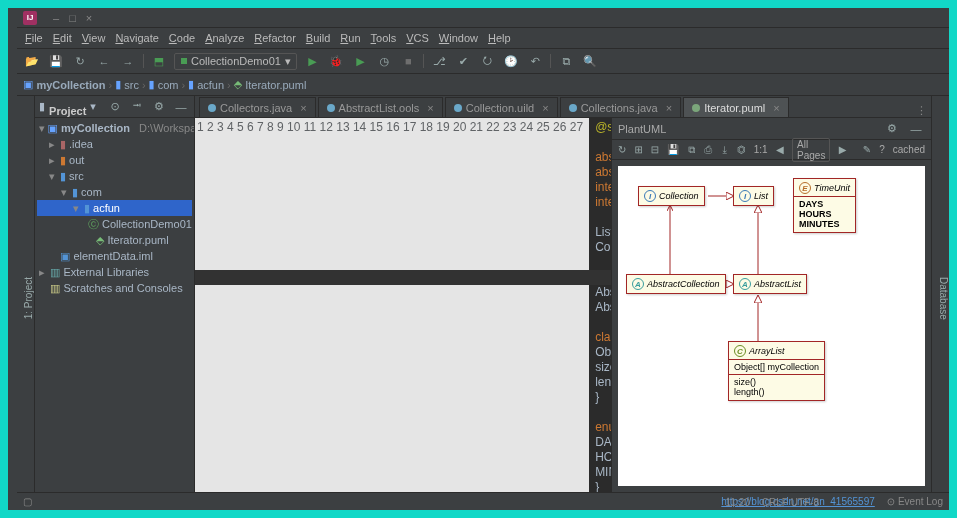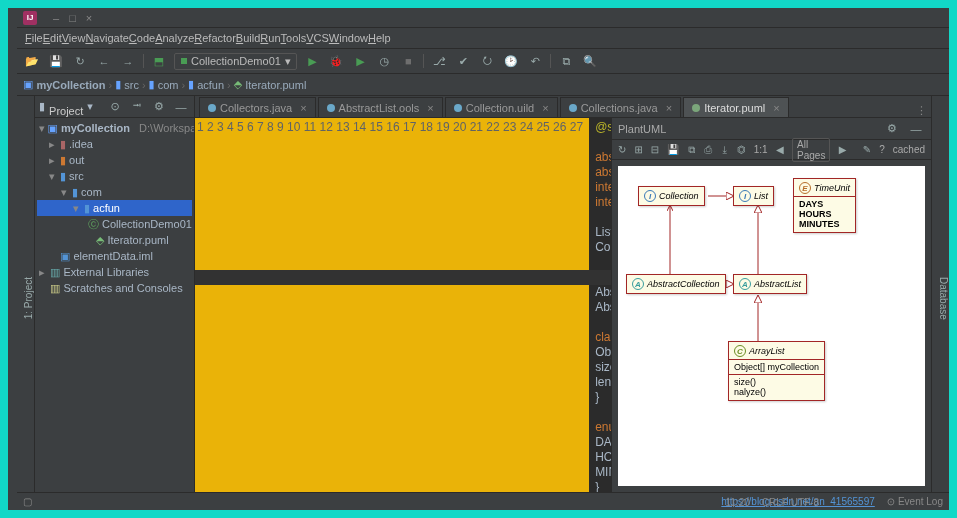--- a/index.html
+++ b/index.html
@@ -2,60 +2,60 @@
 <html><head>
 <meta charset="utf-8">
 <style>
 * { margin:0; padding:0; box-sizing:border-box; font-family: "Segoe UI", Arial, sans-serif; }
 body { background:#11d8c7; width:957px; height:518px; overflow:hidden; }
 .frame { position:absolute; top:8px; left:8px; right:8px; bottom:8px; background:#3c3f41; color:#a9b7c6; display:flex; flex-direction:column; font-size:11px;padding-left:9px; }
 .titlebar { height:20px; background:#3c3f41; display:flex; align-items:center; padding:0 6px; color:#7a7a7a; font-size:11px; border-bottom:1px solid #2b2b2b; }
 .titlebar .icon-ij { width:14px; height:14px; background:#a03062; border-radius:2px; margin-right:6px; display:flex; align-items:center; justify-content:center; color:#fff; font-size:8px; font-weight:bold; }
 .titlebar .title-text { flex:1; text-align:center; color:#888; }
 .titlebar .winbtn { margin-left:10px; color:#888; cursor:pointer; }
-.menubar { height:20px; display:flex; align-items:center; padding:0 8px; color:#bbb; font-size:11px; }
+.menubar { height:20px; display:flex; align-items:center; gap:10px; padding:0 8px; color:#bbb; font-size:11px; }
 .menubar span u{ text-decoration:underline; }
 .toolbar1 { height:26px; display:flex; align-items:center; gap:6px; padding:0 6px; border-top:1px solid #2b2b2b; border-bottom:1px solid #2b2b2b; background:#3c3f41;}
 .tbtn { width:18px; height:18px; display:flex; align-items:center; justify-content:center; color:#9aa; border-radius:2px; cursor:pointer;}
 .run-select { background:#3c3f41; border:1px solid #555; padding:1px 6px; color:#bbb; font-size:11px; display:flex; align-items:center; gap:4px; border-radius:2px;}
 .tbtn.play{color:#499c54;}
 .tbtn.bug{color:#499c54;}
 .tbtn.stop{color:#6e6e6e;}
 .navbar { height:22px; display:flex; align-items:center; gap:3px; padding:0 6px; background:#3c3f41; border-bottom:1px solid #2b2b2b; color:#9ab; }
 .navbar .crumb{display:flex; align-items:center; gap:3px;}
 .navbar .sep{ color:#666;}
 .folder-icon{color:#66a3ff;}
 .main { flex:1; display:flex; overflow:hidden;}
 .left-gutter{width:18px; background:#3c3f41; border-right:1px solid #2b2b2b; display:flex; flex-direction:column; align-items:center; gap:10px; padding-top:8px; writing-mode:vertical-rl; color:#9aa; font-size:10px;}
 .left-gutter .gtab{transform:rotate(180deg); cursor:pointer;}
 .right-gutter{width:18px; background:#3c3f41; border-left:1px solid #2b2b2b; display:flex; flex-direction:column; align-items:center; gap:8px; padding-top:8px; writing-mode:vertical-rl; color:#9aa; font-size:10px;}
 .project-panel{width:160px; background:#3c3f41; border-right:1px solid #2b2b2b; display:flex; flex-direction:column;}
 .project-header{height:22px; display:flex; align-items:center; padding:0 4px; gap:4px; border-bottom:1px solid #2b2b2b;}
-.project-header .label{font-weight:normal; color:#ccc;margin-top:8px;}
+.project-header .label{font-weight:bold; color:#ccc;margin-top:8px;}
 .project-header .spacer{flex:1;}
 .tree{flex:1; overflow:auto; padding:2px 2px; font-size:11px; line-height:16px;}
 .tree .row{display:flex; align-items:center; gap:3px; padding:0 2px; white-space:nowrap;}
 .tree .row.sel{background:#2f65ca; color:#fff;}
 .tree .indent1{padding-left:12px;} .tree .indent2{padding-left:24px;} .tree .indent3{padding-left:36px;} .tree .indent4{padding-left:48px;}
 .arrow{width:8px; color:#888;}
 .orange{color:#cc7832;}
 .blue{color:#5394d6;}
 .gray{color:#888;}
 .editor-area{flex:1; display:flex; flex-direction:column; overflow:hidden;}
 .tabs{height:22px; display:flex; align-items:flex-end; padding:0 4px; gap:2px; background:#3c3f41; border-bottom:1px solid #2b2b2b;}
 .tab{height:20px; padding:2px 8px; background:#3c3f41; color:#999; border:1px solid #2b2b2b; border-bottom:none; display:flex; align-items:center; gap:4px; font-size:11px; cursor:pointer;}
 .tab.active{background:#4e5254; color:#ddd;}
 .tab .x{margin-left:4px; color:#888;}
 .tab .dot{width:8px;height:8px;border-radius:50%; display:inline-block;}
 .dot.cyan{background:#6aa8c9;}
 .dot.puml{background:#7ba67b;}
 .tabs .rest{margin-left:auto; display:flex; gap:8px; align-items:center; color:#888;}
 .editor-split{flex:1; display:flex; overflow:hidden;}
 .code-panel{flex:1.1; display:flex; background:#2b2b2b; font-family:Consolas, monospace; font-size:12px; line-height:15px; overflow:hidden;}
-.gutter{background:#eab308; color:#606366; padding:2px 6px 2px 2px; text-align:right; user-select:none;}
+.gutter{background:#e5e5e5; color:#606366; padding:2px 6px 2px 2px; text-align:right; user-select:none;}
 .code{flex:1; padding:2px 6px; color:#a9b7c6; white-space:pre; overflow:hidden;}
 .kw{color:#cc7832;}
 .ann{color:#bbb529;}
 .plant-panel{width:320px; display:flex; flex-direction:column; border-left:1px solid #2b2b2b;}
 .plant-panel .ptabs{height:22px; background:#3c3f41; display:flex; align-items:center; padding:0 6px; gap:6px; color:#aaa; border-bottom:1px solid #2b2b2b;}
 .plant-toolbar{height:20px; background:#3c3f41; display:flex; align-items:center; gap:8px; padding:0 6px; color:#aaa; border-bottom:1px solid #2b2b2b; font-size:10px;}
 .plant-toolbar .pgsel{border:1px solid #555; padding:0 4px; border-radius:2px;}
 .diagram{flex:1; background:#fff; margin:6px; position:relative; color:#000; font-size:9px; font-family:sans-serif;}
 .umlbox{position:absolute; border:1px solid #a22626; background:#fdfbe5; padding:3px 5px; box-shadow:1px 1px 2px rgba(0,0,0,.2);}
 .umlbox .hdr{display:flex; align-items:center; gap:3px; font-style:italic;}
@@ -400,21 +400,21 @@
               </div>
         <div class="umlbox" style="top:175px; left:110px;">
                 <div class="hdr">
                   <span class="badge C">C</span>
                   <span>ArrayList</span>
                 </div>
                 <hr>
                 <div>Object[] myCollection</div>
                 <hr>
                 <div>size()</div>
-                <div>nalyze()</div>
+                <div>length()</div>
               </div>
       </div>
      </div>
    </div>
   </div>
 
   <div class="right-gutter">
     <div class="gtab">Database</div>
     <div style="height:20px"></div>
     <div class="gtab" style="background:#4e5254; padding:2px;">PlantUML</div>

